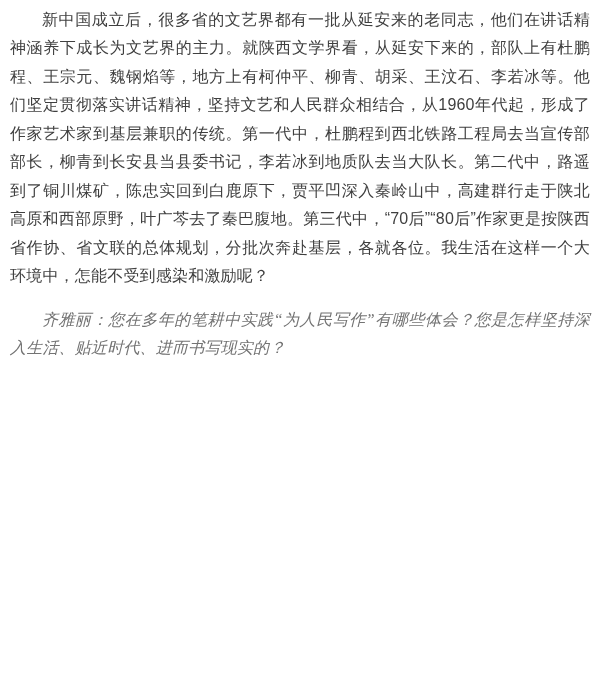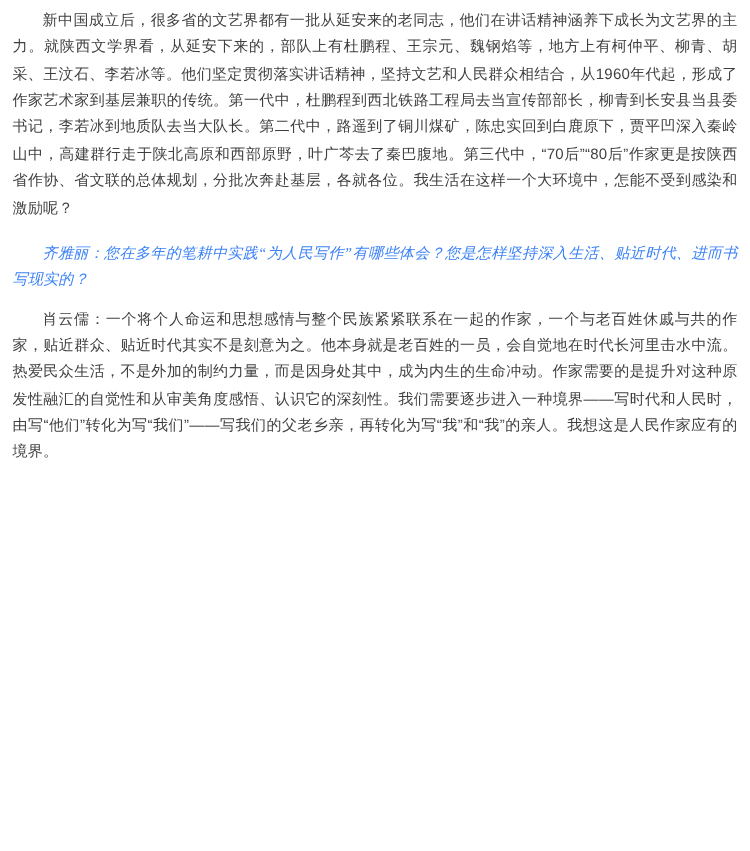--- a/index.html
+++ b/index.html
@@ -11,37 +11,36 @@
     height: 681px;
     background: #ffffff;
     overflow: hidden;
   }
   .page {
     box-sizing: border-box;
     width: 600px;
     height: 681px;
     padding: 6px 10px 10px 10px;
     font-family: "Liberation Sans", "DejaVu Sans", sans-serif;
-    font-size: 12px;
+    font-size: 16px;
     line-height: 1.78;
     color: #3f3f3f;
     text-align: justify;
   }
   .para {
     margin: 0 0 10px 0;
     text-indent: 2em;
     letter-spacing: 0.2px;
   }
   .para.question {
     margin-top: 15px;
-    color: #3b82f6;
+    color: #737373;
     font-family: "Liberation Serif", "DejaVu Serif", serif;
     font-style: italic;
   }
 </style>
 </head>
 <body>
 
 <div class="page">
   <p class="para body">新中国成立后，很多省的文艺界都有一批从延安来的老同志，他们在讲话精神涵养下成长为文艺界的主力。就陕西文学界看，从延安下来的，部队上有杜鹏程、王宗元、魏钢焰等，地方上有柯仲平、柳青、胡采、王汶石、李若冰等。他们坚定贯彻落实讲话精神，坚持文艺和人民群众相结合，从1960年代起，形成了作家艺术家到基层兼职的传统。第一代中，杜鹏程到西北铁路工程局去当宣传部部长，柳青到长安县当县委书记，李若冰到地质队去当大队长。第二代中，路遥到了铜川煤矿，陈忠实回到白鹿原下，贾平凹深入秦岭山中，高建群行走于陕北高原和西部原野，叶广芩去了秦巴腹地。第三代中，“70后”“80后”作家更是按陕西省作协、省文联的总体规划，分批次奔赴基层，各就各位。我生活在这样一个大环境中，怎能不受到感染和激励呢？</p>
   <p class="para question">齐雅丽：您在多年的笔耕中实践“为人民写作”有哪些体会？您是怎样坚持深入生活、贴近时代、进而书写现实的？</p>
-  <p class="para body">肖云儒：一个将个人命运和思想感情与整个民族紧紧联系在一起的作家，一个与老百姓休戚与共的作家，贴近群众、贴近时代其实不是刻意为之。他本身就是老百姓的一员，会自觉地在时代长河里击水中流。热爱民众生活，不是外加的制约力量，而是因身处其中，成为内生的生命冲动。作家需要的是提升对这种原发性融汇的自觉性和从审美角度感悟、认识它的深刻性。我们需要逐步进入一种境界——写时代和人民时，由写“他们”转化为写“我们”——写我们的父老乡亲，再转化为写“我”和“我”的亲人。我想这是人民作家应有的境界。</p>
 </div>
 
 </body></html>

